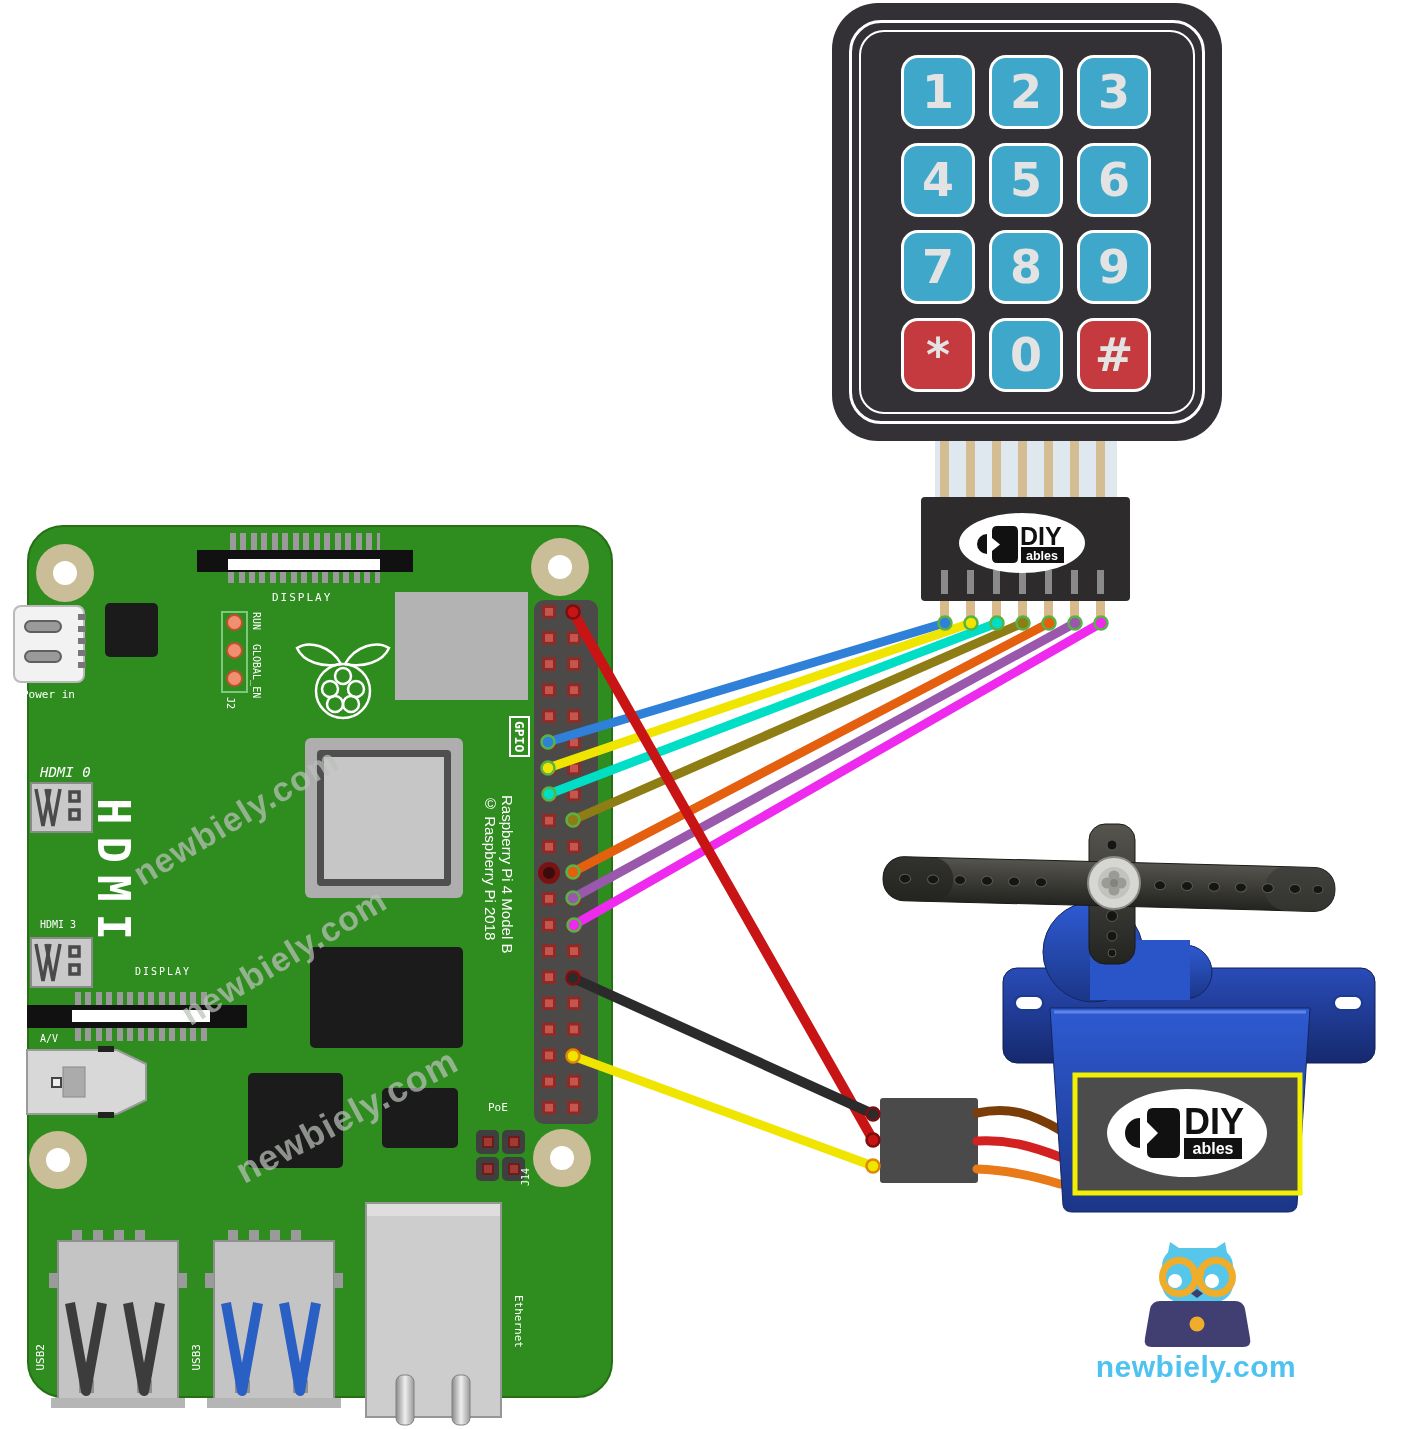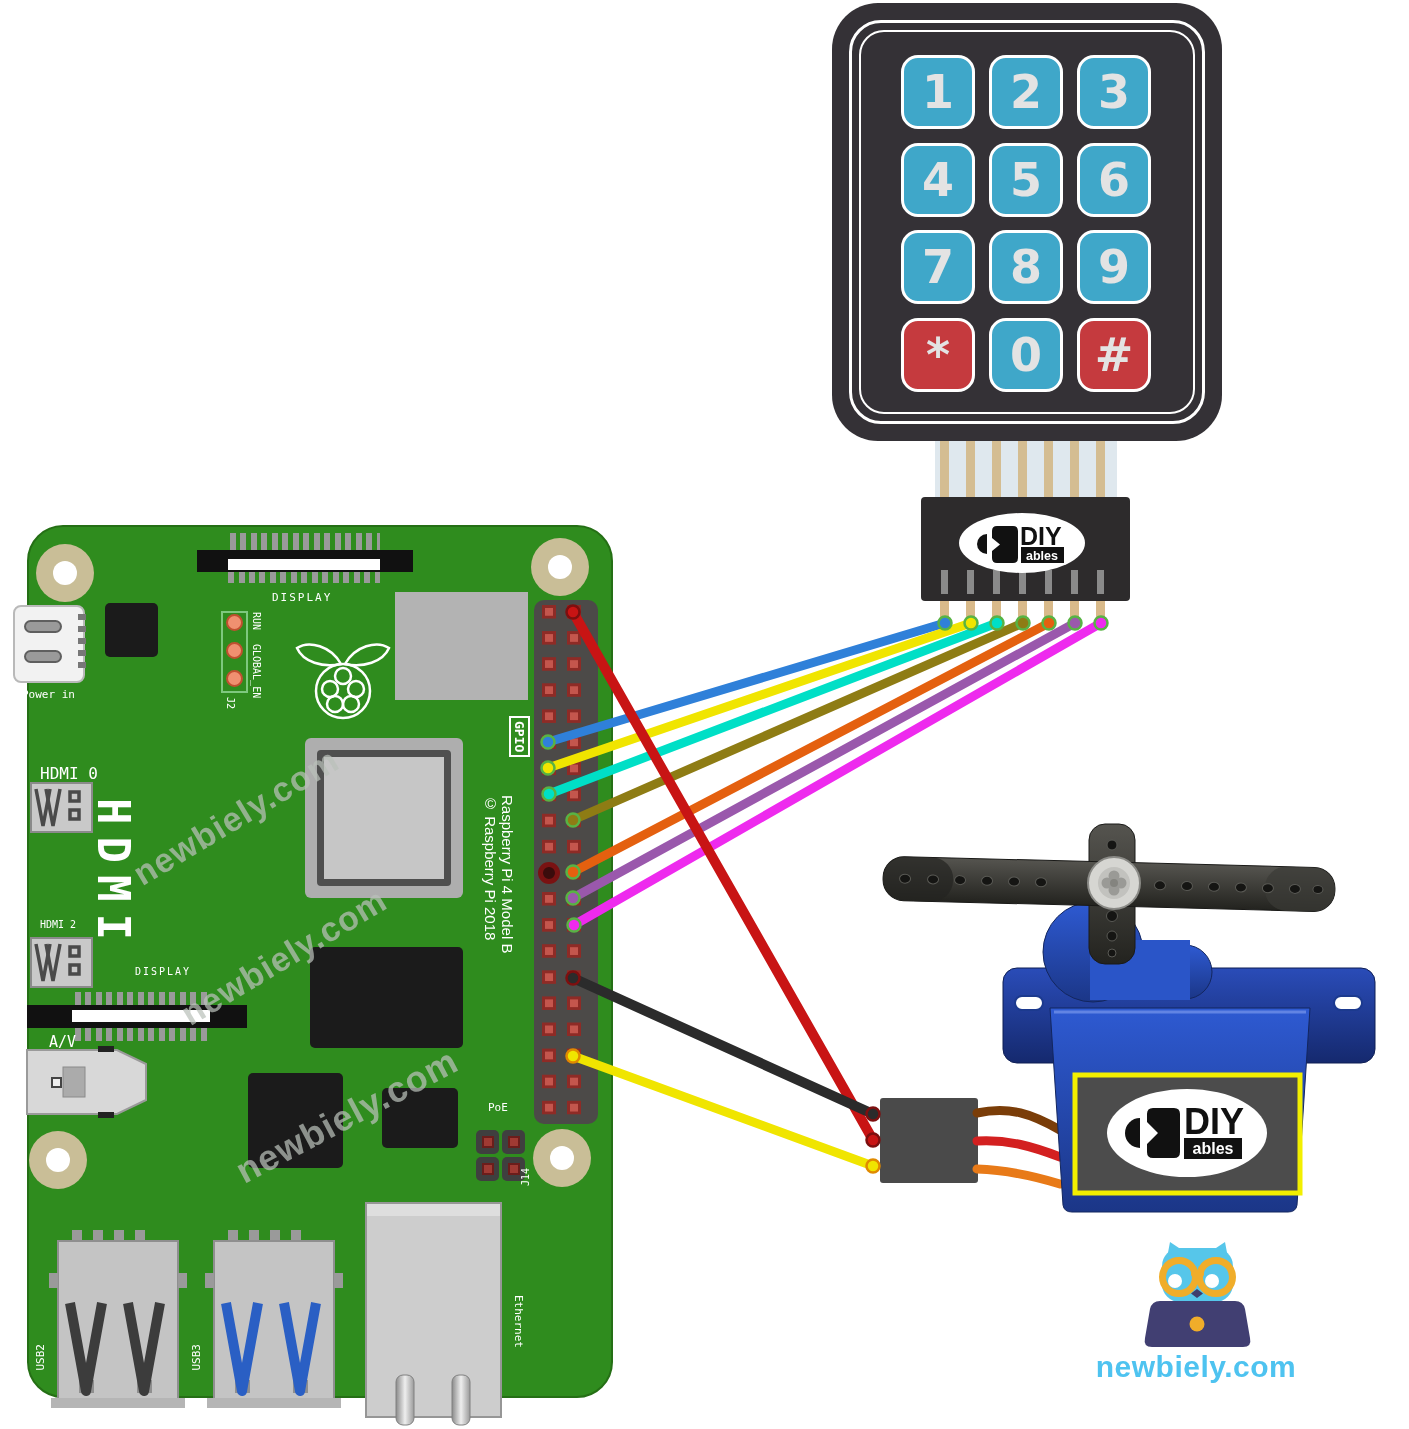--- a/index.html
+++ b/index.html
@@ -71,32 +71,32 @@
   <div class="a chip" style="left:310px;top:947px;width:153px;height:101px;"></div>
   <div class="a chip" style="left:248px;top:1073px;width:95px;height:95px;"></div>
   <div class="a chip" style="left:382px;top:1088px;width:76px;height:60px;"></div>
 
   <div class="a" style="left:13px;top:605px;width:72px;height:78px;background:#f2f2f2;border:2px solid #b9b9b9;border-radius:8px;"></div>
   <div class="a" style="left:24px;top:620px;width:38px;height:13px;background:#9a9a9a;border:2px solid #5f5f5f;border-radius:7px;"></div>
   <div class="a" style="left:24px;top:650px;width:38px;height:13px;background:#9a9a9a;border:2px solid #5f5f5f;border-radius:7px;"></div>
   <div class="a" style="left:78px;top:614px;width:8px;height:58px;background:repeating-linear-gradient(180deg,#777 0 6px,transparent 6px 12px);"></div>
   <div class="a mono" style="left:22px;top:688px;font-size:11px;">Power in</div>
 
-  <div class="a mono" style="left:40px;top:764px;font-size:16px;">HDMI 0</div>
+  <div class="a mono" style="left:40px;top:764px;font-size:14px;font-style:italic;">HDMI 0</div>
   <div class="a" style="left:30px;top:782px;width:63px;height:51px;background:#c9c9c9;border:2px solid #8a8a8a;"></div>
   <div class="a mono vt" style="left:88px;top:798px;font-size:44px;font-weight:bold;letter-spacing:12px;">HDMI</div>
-  <div class="a mono" style="left:40px;top:919px;font-size:10px;">HDMI 2</div>
+  <div class="a mono" style="left:40px;top:919px;font-size:10px;">HDMI 3</div>
   <div class="a" style="left:30px;top:937px;width:63px;height:51px;background:#c9c9c9;border:2px solid #8a8a8a;"></div>
 
   <div class="a mono" style="left:135px;top:966px;font-size:10px;letter-spacing:2px;">DISPLAY</div>
   <div class="a" style="left:75px;top:992px;width:136px;height:13px;background:repeating-linear-gradient(90deg,#9a9a9a 0 6px,transparent 6px 10.5px);"></div>
   <div class="a" style="left:27px;top:1005px;width:220px;height:23px;background:#111;"></div>
   <div class="a" style="left:72px;top:1010px;width:138px;height:12px;background:#fff;"></div>
   <div class="a" style="left:75px;top:1028px;width:136px;height:13px;background:repeating-linear-gradient(90deg,#9a9a9a 0 6px,transparent 6px 10.5px);"></div>
-  <div class="a mono" style="left:49px;top:1033px;font-size:15px;">A/V</div>
+  <div class="a mono" style="left:40px;top:1033px;font-size:10px;">A/V</div>
 
   <div class="a" style="left:534px;top:600px;width:64px;height:524px;background:#4c4a48;border-radius:10px;
               background-image:
                linear-gradient(#c4564d 0 8px, rgba(0,0,0,0) 8px),
                linear-gradient(#c4564d 0 8px, rgba(0,0,0,0) 8px),
                linear-gradient(#8e2b26 0 14px, rgba(0,0,0,0) 14px),
                linear-gradient(#8e2b26 0 14px, rgba(0,0,0,0) 14px),
                linear-gradient(#4c4a48,#4c4a48);
               background-size:8px 26.1px,8px 26.1px,14px 26.1px,14px 26.1px,100% 100%;
               background-position:11px 8px,36px 8px,8px 5px,33px 5px,0 0;

